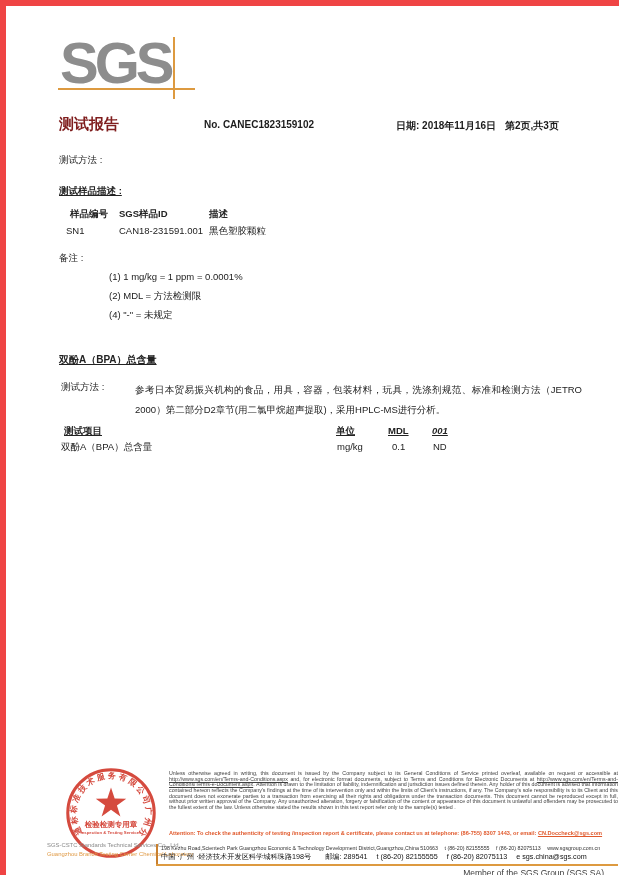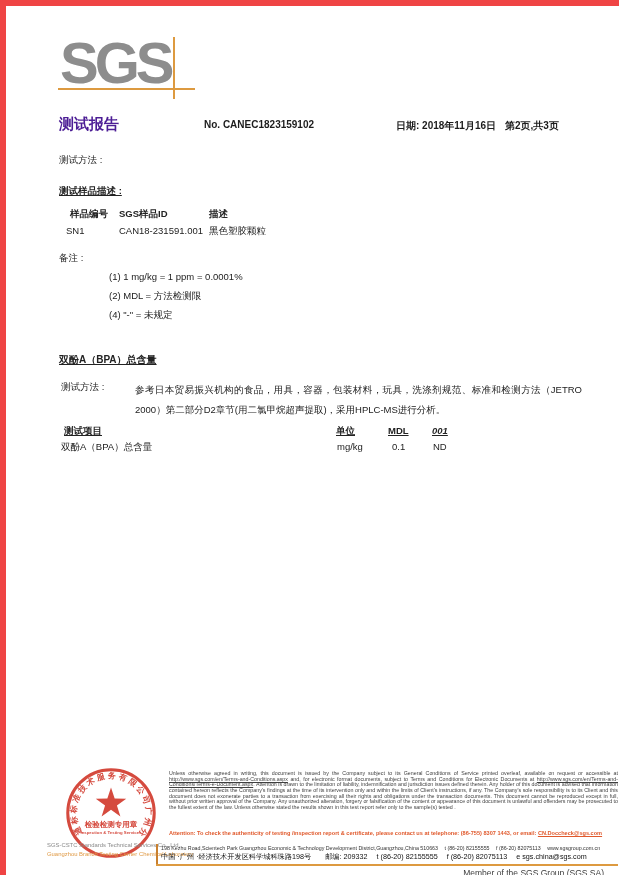--- a/index.html
+++ b/index.html
@@ -5,21 +5,21 @@
   html,body{margin:0;padding:0;background:#ffffff;}
   body{font-family:"Liberation Sans","DejaVu Sans",sans-serif;color:#222;}
   .page{position:relative;width:613px;height:873px;border:6px solid #ef4444;background:#fff;overflow:hidden;}
   .abs{position:absolute;}
 
   
   .sgs-logo{left:54px;top:31px;font-size:58px;line-height:52px;font-weight:bold;color:#8d8d8d;letter-spacing:-4px;}
   .logo-hline{left:52px;top:82px;width:137px;height:2px;background:#dd9a40;}
   .logo-vline{left:167px;top:31px;width:2px;height:62px;background:#dd9a40;}
 
-  .doc-title{left:53px;top:109px;font-size:15px;font-weight:bold;color:#4c1d95;}
+  .doc-title{left:53px;top:109px;font-size:15px;font-weight:bold;color:#7f1d1d;}
   .report-no{left:198px;top:113px;font-size:10px;font-weight:bold;color:#1c1c1c;}
   .report-date{left:390px;top:113px;font-size:10px;font-weight:bold;color:#1c1c1c;}
   .page-ind{left:499px;top:113px;font-size:10px;font-weight:bold;color:#1c1c1c;}
 
   .body-text{font-size:9.5px;color:#222;}
 
   .results-label{left:53px;top:148px;}
   .sample-heading{left:53px;top:179px;font-weight:bold;text-decoration:underline;}
 
   .s-col1{left:64px;} .s-col2{left:113px;} .s-col3{left:203px;}
@@ -124,21 +124,21 @@
 
   <div class="abs footer-vline"></div>
   <div class="abs addr1">
     <span>198 Kezhu Road,Scientech Park Guangzhou Economic &amp; Technology Development District,Guangzhou,China 510663</span>
     <span>t (86-20) 82155555</span>
     <span>f (86-20) 82075113</span>
     <span>www.sgsgroup.com.cn</span>
   </div>
   <div class="abs addr2">
     <span style="margin-right:12px">中国 ·广州 ·经济技术开发区科学城科珠路198号</span>
-    <span>邮编: 209332</span>
+    <span>邮编: 289541</span>
     <span>t (86-20) 82155555</span>
     <span>f (86-20) 82075113</span>
     <span>e  sgs.china@sgs.com</span>
   </div>
   <div class="abs footer-hline"></div>
   <div class="abs member">Member of the SGS Group (SGS SA)</div>
 
 </div>
 
 </body></html>

